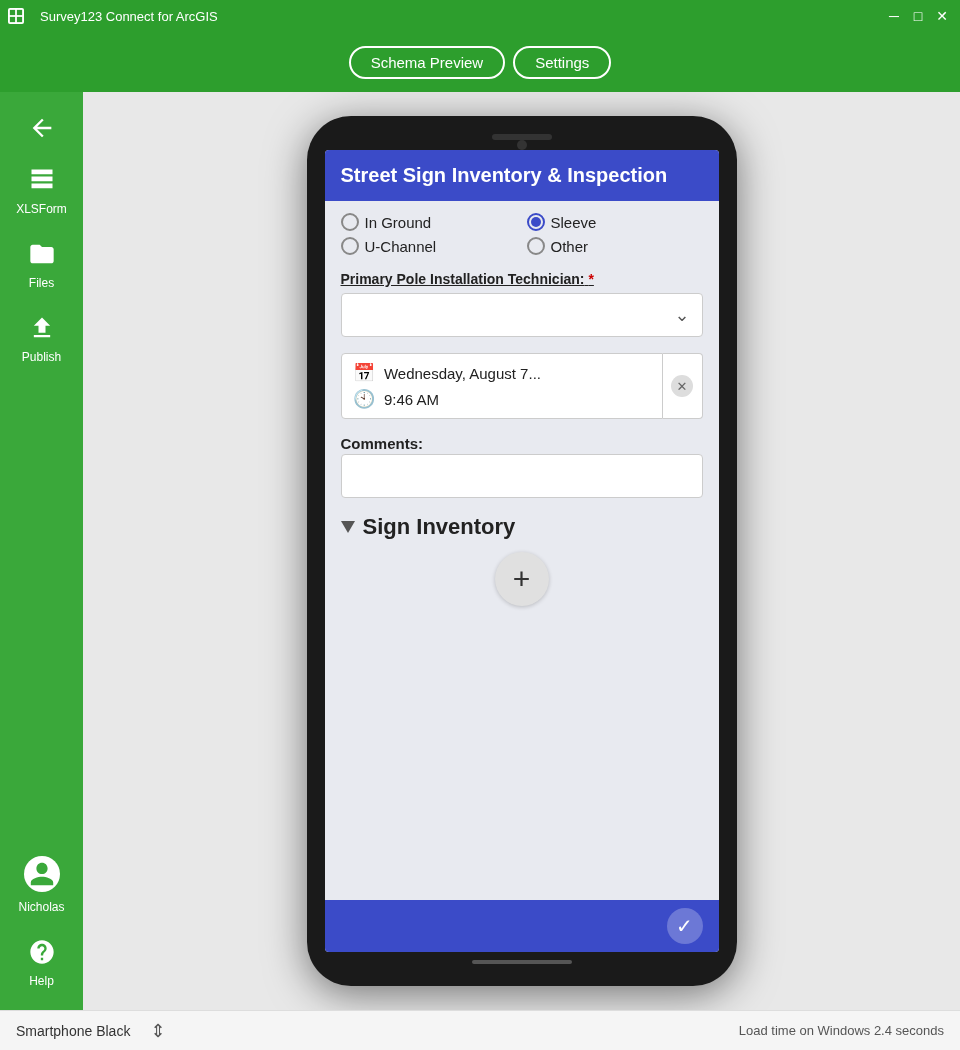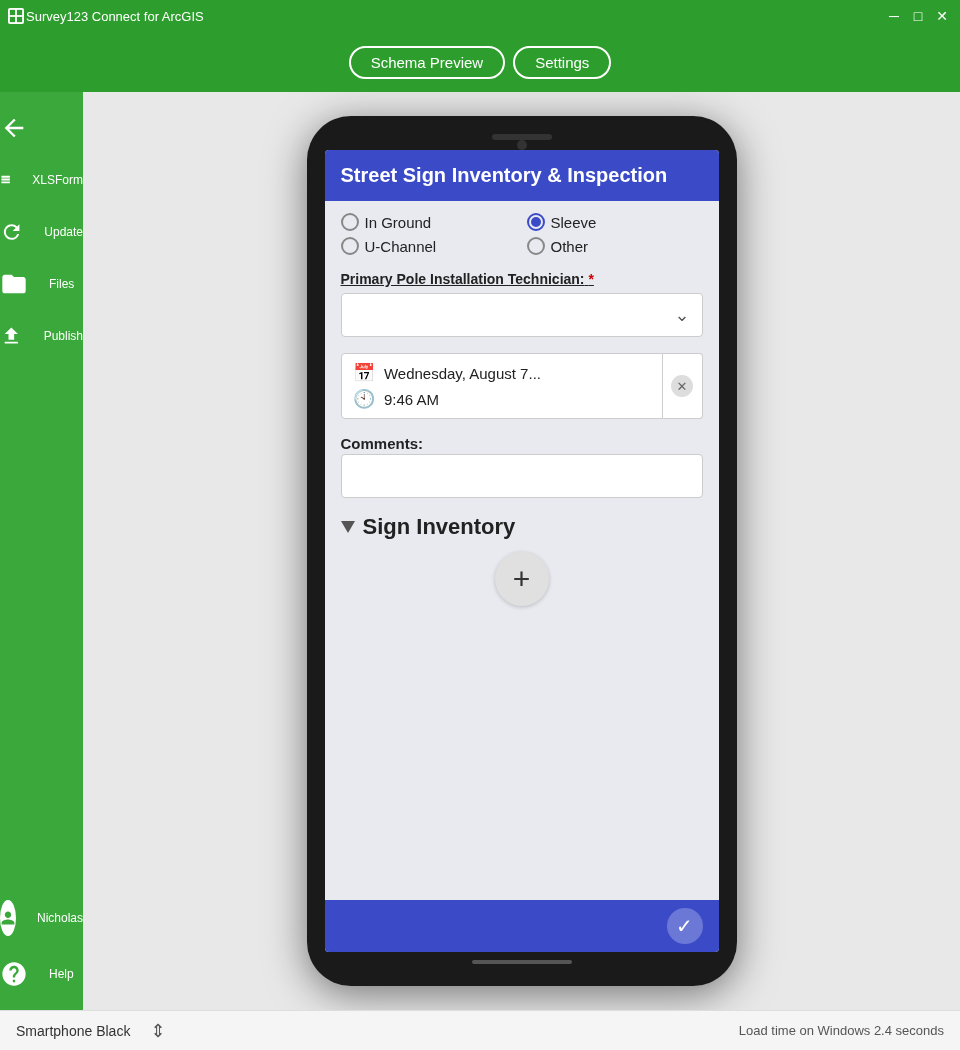--- a/index.html
+++ b/index.html
@@ -5,21 +5,21 @@
     * { box-sizing: border-box; margin: 0; padding: 0; }
     body { font-family: 'Segoe UI', Arial, sans-serif; width: 960px; height: 1050px; overflow: hidden; display: flex; flex-direction: column; background: #f0f0f0; }
 
     
     .title-bar {
       background: #2d9e2d;
       height: 32px;
       display: flex;
       align-items: center;
       padding: 0 8px;
-      gap: 2px;
+      gap: 16px;
       flex-shrink: 0;
     }
     .title-bar-icon { width: 16px; height: 16px; background: white; border-radius: 2px; display: flex; align-items: center; justify-content: center; }
     .title-bar-title { color: white; font-size: 13px; flex: 1; }
     .title-bar-controls { display: flex; gap: 4px; }
     .title-bar-btn { width: 20px; height: 20px; display: flex; align-items: center; justify-content: center; color: white; font-size: 14px; cursor: pointer; }
 
     
     .tab-bar {
       background: #2d9e2d;
@@ -59,26 +59,26 @@
       display: flex;
       flex-direction: column;
       align-items: center;
       padding: 10px 0;
       gap: 0;
       flex-shrink: 0;
     }
     .sidebar-item {
       width: 100%;
       display: flex;
-      flex-direction: row;
-      align-items: center;
-      padding: 12px 0;
+      flex-direction: column;
+      align-items: center;
+      padding: 12px 12px;
       color: white;
       cursor: pointer;
-      gap: 21px;
+      gap: 8px;
     }
     .sidebar-item svg { width: 28px; height: 28px; fill: white; }
     .sidebar-item-label { font-size: 12px; color: white; text-align: center; }
     .sidebar-spacer { flex: 1; }
     .sidebar-avatar {
       width: 36px; height: 36px; border-radius: 50%; background: white;
       display: flex; align-items: center; justify-content: center; overflow: hidden;
     }
     .sidebar-avatar svg { width: 28px; height: 28px; fill: #3aa83a; }
 
@@ -349,26 +349,20 @@
         </svg>
     </div>
     <div class="sidebar-item">
       <svg viewBox="0 0 24 24">
           <path d="M3 3h18v4H3zm0 6h18v4H3zm0 6h18v4H3z"></path>
         </svg>
       <span class="sidebar-item-label">XLSForm</span>
     </div>
     <div class="sidebar-item">
       <svg viewBox="0 0 24 24">
-          <path d="M17.65 6.35A7.958 7.958 0 0012 4c-4.42 0-7.99 3.58-7.99 8s3.57 8 7.99 8c3.73 0 6.84-2.55 7.73-6h-2.08A5.99 5.99 0 0112 18c-3.31 0-6-2.69-6-6s2.69-6 6-6c1.66 0 3.14.69 4.22 1.78L13 11h7V4l-2.35 2.35z"></path>
-        </svg>
-      <span class="sidebar-item-label">Update</span>
-    </div>
-    <div class="sidebar-item">
-      <svg viewBox="0 0 24 24">
           <path d="M10 4H4c-1.1 0-2 .9-2 2v12c0 1.1.9 2 2 2h16c1.1 0 2-.9 2-2V8c0-1.1-.9-2-2-2h-8l-2-2z"></path>
         </svg>
       <span class="sidebar-item-label">Files</span>
     </div>
     <div class="sidebar-item">
       <svg viewBox="0 0 24 24">
           <path d="M9 16h6v-6h4l-7-7-7 7h4v6zm-4 2h14v2H5v-2z"></path>
         </svg>
       <span class="sidebar-item-label">Publish</span>
     </div>

